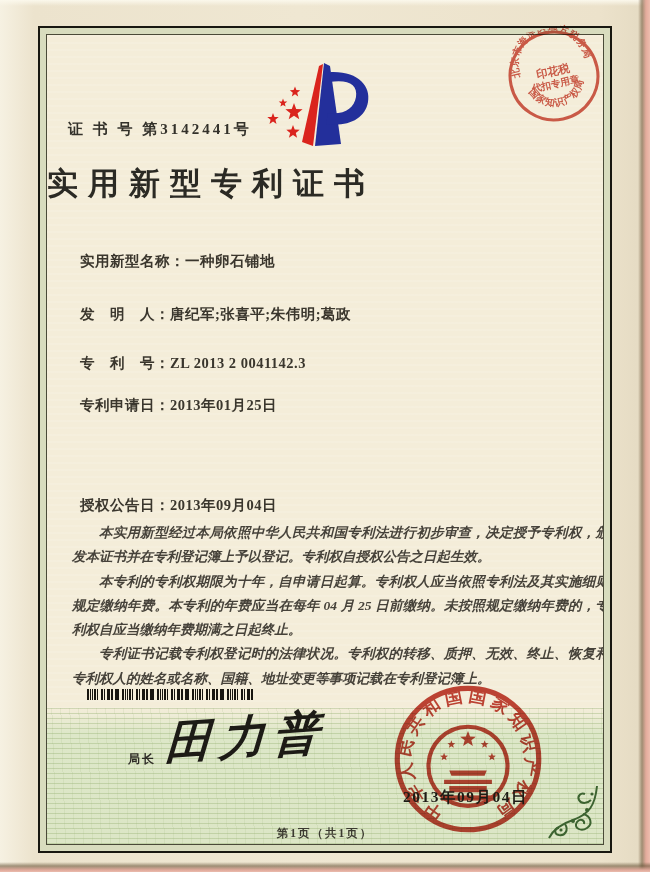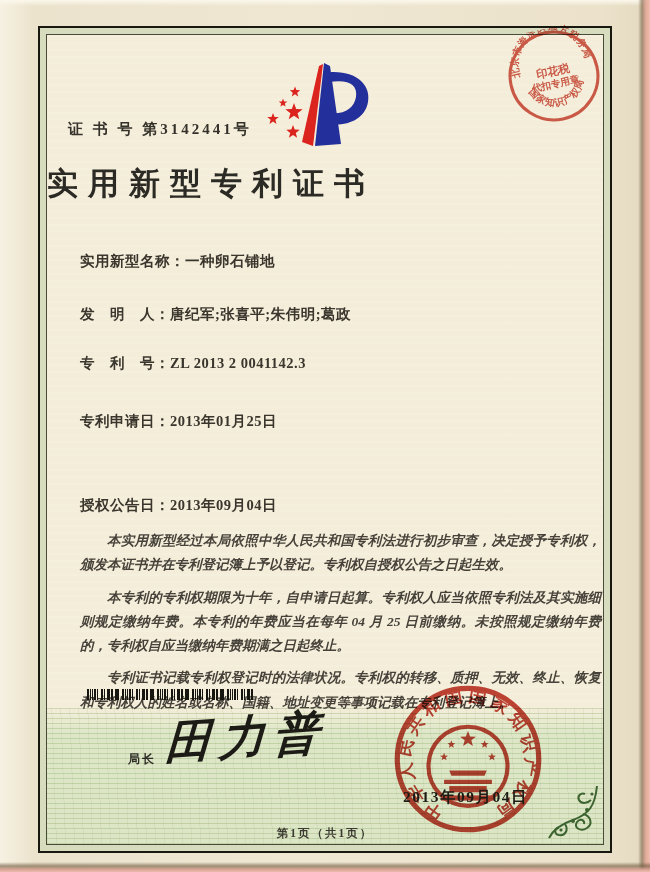--- a/index.html
+++ b/index.html
@@ -26,21 +26,21 @@
                    repeating-linear-gradient(88deg,rgba(148,175,112,.14) 0 1px,rgba(0,0,0,0) 1px 9px);}
   .certno{position:absolute;left:21px;top:37px;font-size:15px;color:#33312a;
           letter-spacing:3px;font-weight:600;margin-top:48px;}
   .logo{position:absolute;left:205px;top:7px;}
   .title{position:absolute;left:0;top:128px;width:100%;
          font-size:31px;font-weight:700;color:#2b2a24;letter-spacing:10px;}
   .row{position:absolute;left:33px;font-size:14.5px;font-weight:700;color:#3a362d;letter-spacing:.5px;}
   .row .val{font-weight:700;}
   .paras{position:absolute;left:25px;top:486px;width:537px;font-size:13.5px;line-height:1.8;
          color:#46423a;font-style:italic;font-weight:600;}
-  .paras p{margin:8px;text-indent:2em;text-align:justify;}
+  .paras p{margin:0;text-indent:2em;text-align:justify;}
   .barcode{position:absolute;left:40px;top:654px;width:167px;height:11px;
            background:repeating-linear-gradient(90deg,#17150f 0 1.5px,rgba(0,0,0,0) 1.5px 3px,#17150f 3px 4px,rgba(0,0,0,0) 4px 7px),
                       repeating-linear-gradient(90deg,#17150f 0 1px,rgba(0,0,0,0) 1px 5px);}
   .sig-label{position:absolute;left:81px;top:716px;font-size:12px;font-weight:700;color:#2e2c26;letter-spacing:2px;}
   .sig-name{position:absolute;left:118px;top:672px;font-size:46px;font-weight:700;color:#1d1b16;
             font-style:italic;letter-spacing:8px;transform:rotate(-4deg) skewX(-7deg);white-space:nowrap;}
   .seal-main{position:absolute;left:343px;top:646px;mix-blend-mode:multiply;opacity:.93;}
   .seal-date{position:absolute;left:356px;top:752px;font-size:15.5px;font-weight:700;color:#1d1b15;
              letter-spacing:1.5px;white-space:nowrap;}
   .footer{position:absolute;left:0;bottom:3px;width:100%;text-align:center;
@@ -93,21 +93,21 @@
           <polygon points="21.0,71.0 22.5,75.0 26.7,75.1 23.4,77.8 24.5,81.9 21.0,79.5 17.5,81.9 18.6,77.8 15.3,75.1 19.5,75.0"></polygon>
           <polygon points="41.0,83.0 42.7,87.6 47.7,87.8 43.8,90.9 45.1,95.7 41.0,92.9 36.9,95.7 38.2,90.9 34.3,87.8 39.3,87.6"></polygon>
         </g>
       </svg>
 
       <div class="title">实用新型专利证书</div>
 
       <div class="row" style="top:217px"><span>实用新型名称：</span><span class="val">一种卵石铺地</span></div>
       <div class="row" style="top:270px"><span>发　明　人：</span><span class="val">唐纪军;张喜平;朱伟明;葛政</span></div>
       <div class="row" style="top:319px"><span>专　利　号：</span><span class="val">ZL 2013 2 0041142.3</span></div>
-      <div class="row" style="top:377px"><span>专利申请日：</span><span class="val">2013年01月25日</span></div>
+      <div class="row" style="top:361px"><span>专利申请日：</span><span class="val">2013年01月25日</span></div>
       <div class="row" style="top:461px"><span>授权公告日：</span><span class="val">2013年09月04日</span></div>
 
       <div class="paras">
         <p>本实用新型经过本局依照中华人民共和国专利法进行初步审查，决定授予专利权，颁发本证书并在专利登记簿上予以登记。专利权自授权公告之日起生效。</p>
         <p>本专利的专利权期限为十年，自申请日起算。专利权人应当依照专利法及其实施细则规定缴纳年费。本专利的年费应当在每年 04 月 25 日前缴纳。未按照规定缴纳年费的，专利权自应当缴纳年费期满之日起终止。</p>
         <p>专利证书记载专利权登记时的法律状况。专利权的转移、质押、无效、终止、恢复和专利权人的姓名或名称、国籍、地址变更等事项记载在专利登记簿上。</p>
       </div>
 
       <div class="barcode"></div>
 

